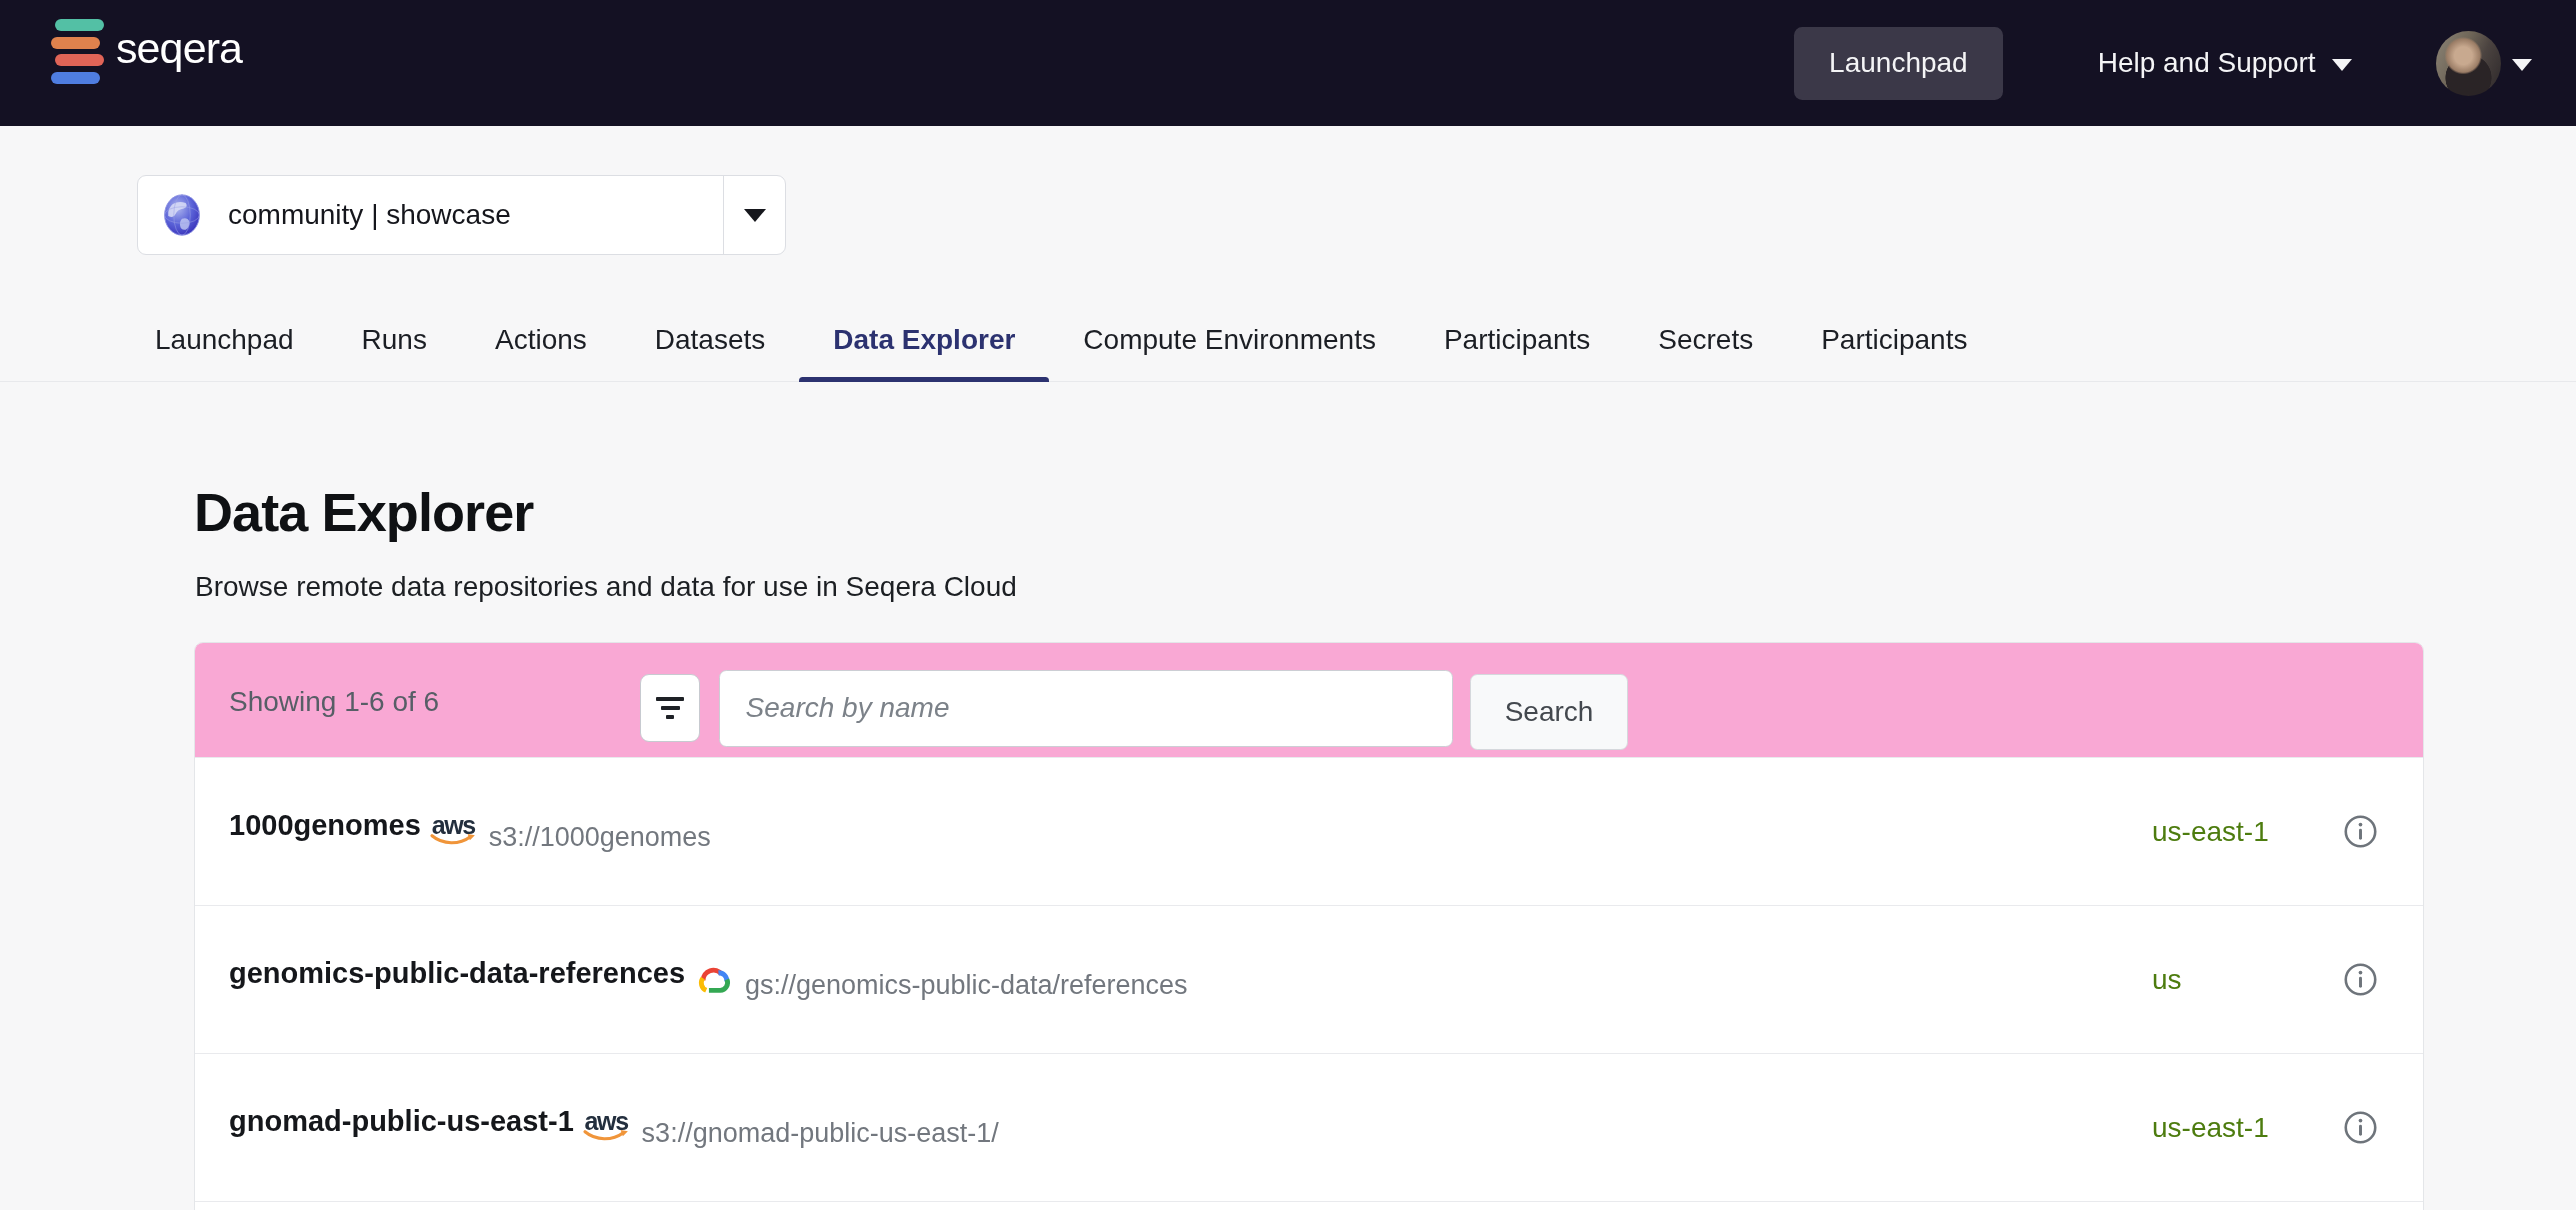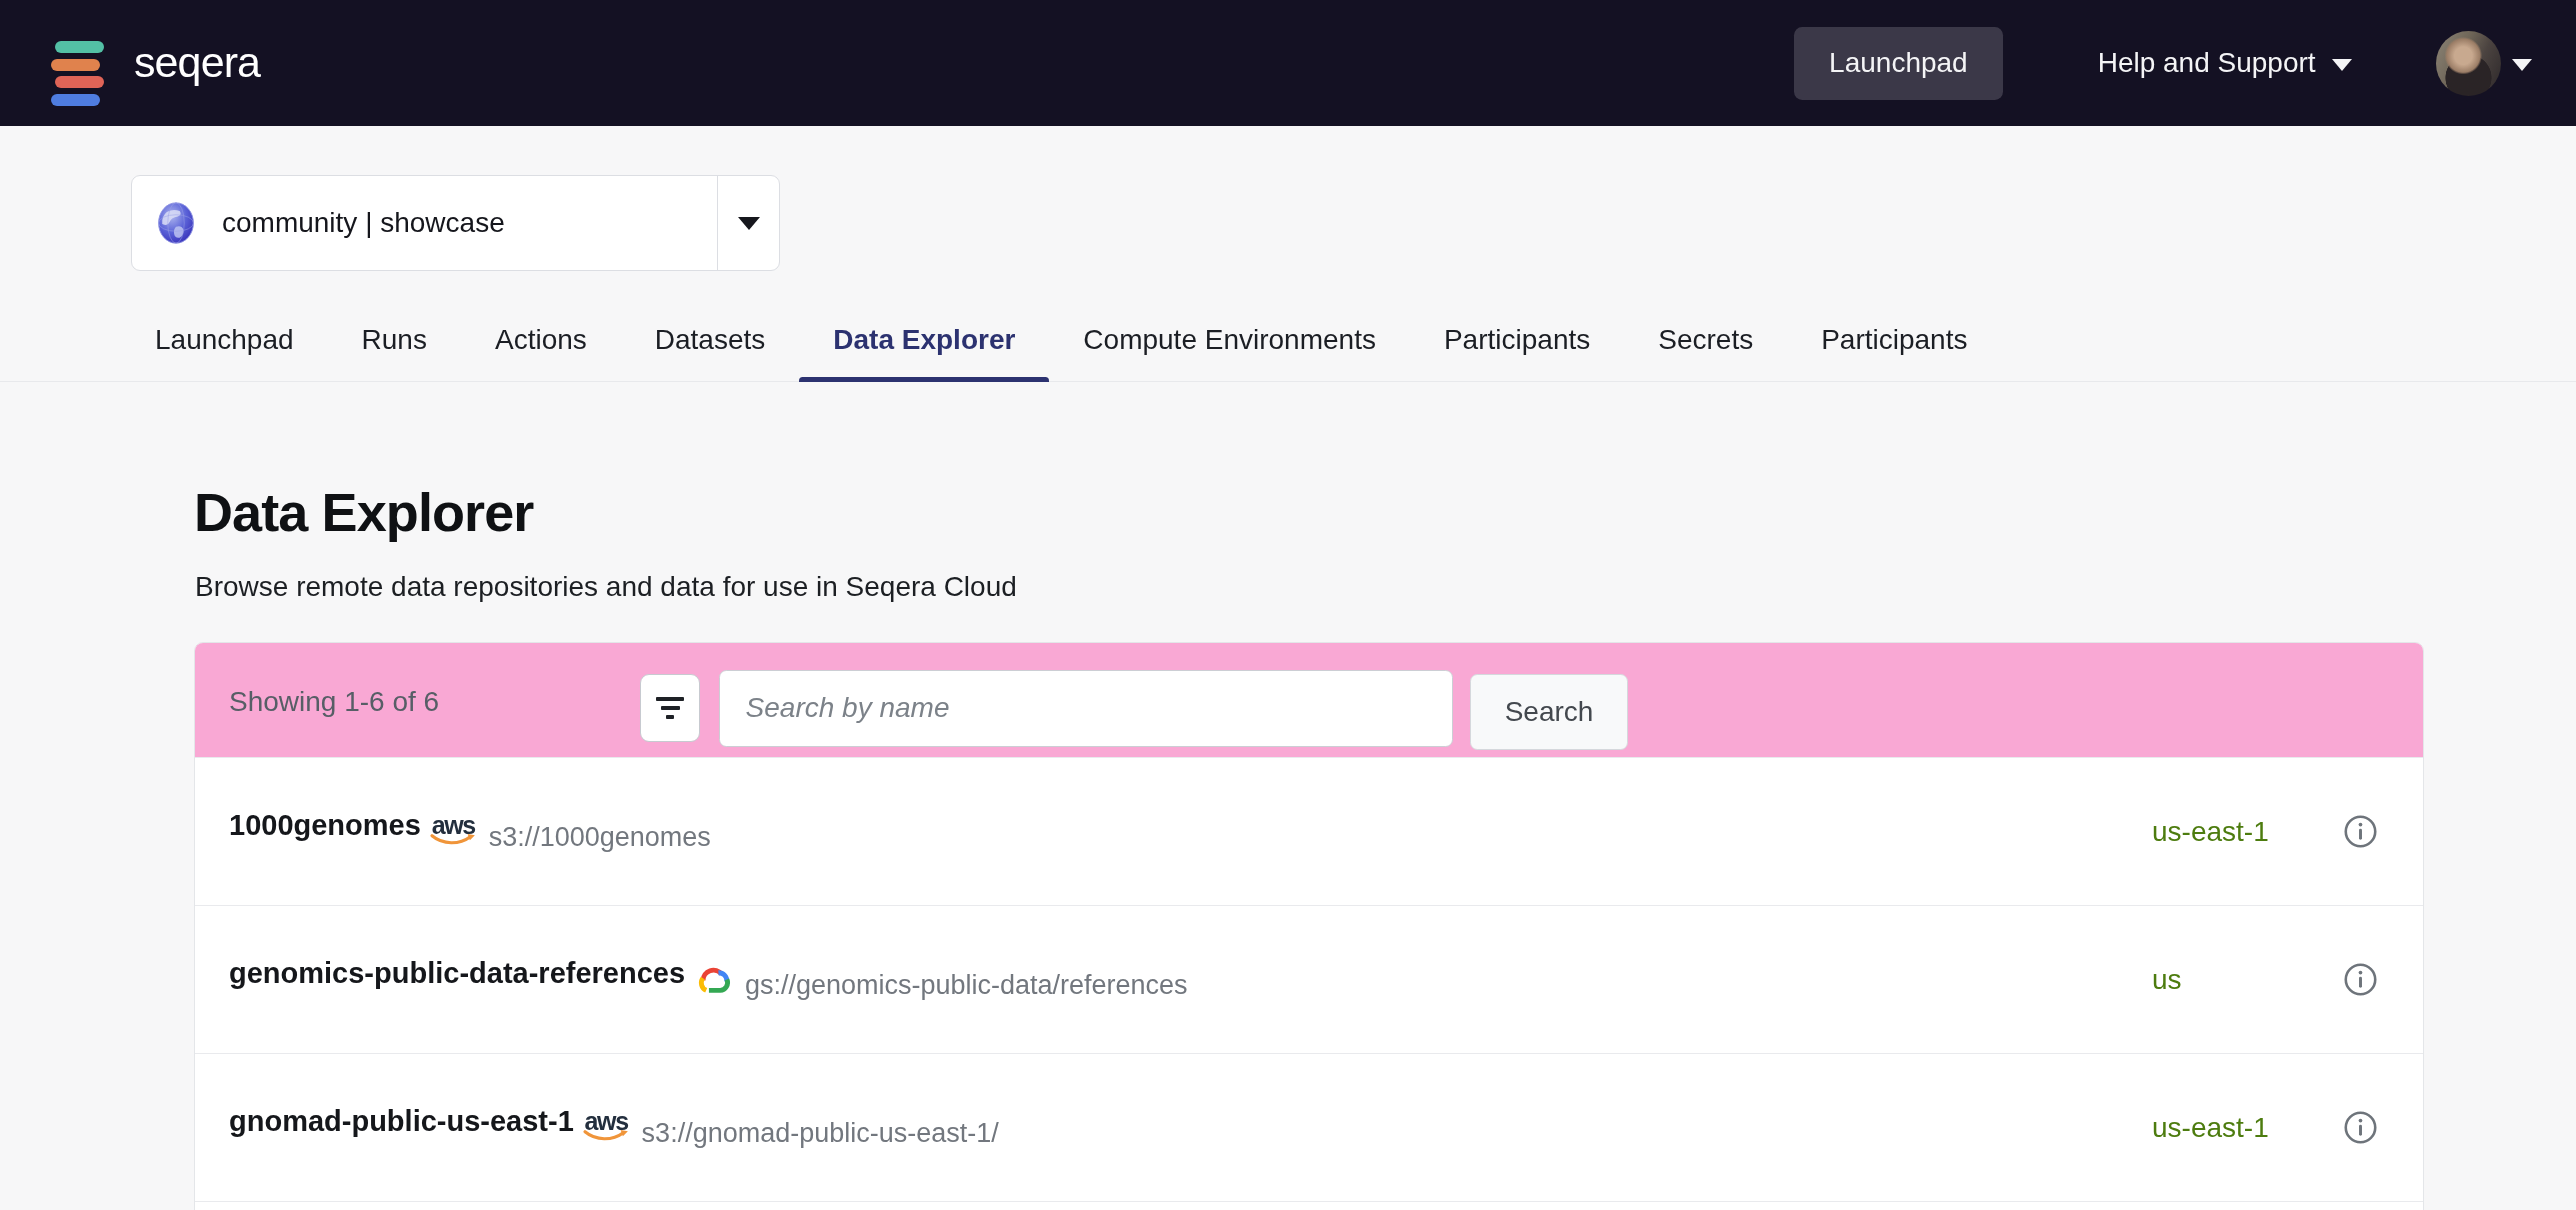--- a/index.html
+++ b/index.html
@@ -2,21 +2,21 @@
 <html style="font-size:14.6px"><head>
 <meta charset="utf-8">
 <style>
   * { margin:0; padding:0; box-sizing:border-box; }
   html,body { width:2576px; height:1210px; }
   body { font-family:"Liberation Sans", sans-serif; background:#f7f7f8; overflow:hidden; }
   .viewport { position:relative; width:2576px; height:1210px; overflow:hidden; }
 
   
   .navbar { position:absolute; top:0; left:0; width:2576px; height:126px; background:#141123; }
-  .brand { position:absolute; left:51px; top:41px; display:flex; align-items:flex-start; gap:30px; }
+  .brand { position:absolute; left:51px; top:19px; display:flex; align-items:center; gap:12px; }
   .brand-icon { display:flex; flex-direction:column; gap:5.5px; width:53px; }
   .brand-icon .bar { height:12px; border-radius:6.4px; }
   .bar.b1 { background:#53c0a5; width:49px; margin-left:3.7px; }
   .bar.b2 { background:#e0824d; width:49px; margin-left:0; }
   .bar.b3 { background:#e06457; width:49px; margin-left:3.7px; }
   .bar.b4 { background:#4f7de0; width:49px; margin-left:0; }
   .brand-text { color:#ffffff; font-size:43px; font-weight:500; letter-spacing:-0.9px; line-height:1; padding-bottom:5.5px; }
 
   .nav-right { position:absolute; right:44px; top:0; height:126px; display:flex; align-items:center; }
   .launchpad-btn { height:73px; padding:0 35px; background:#3b3848; border:none; border-radius:8.2px;
@@ -28,21 +28,21 @@
   .user-menu { display:flex; align-items:center; margin-left:84px; cursor:pointer; }
   .avatar { width:65px; height:65px; border-radius:50%;
     background:
       radial-gradient(circle at 42% 38%, #c8a98f 0 16%, #9b7d66 30%, rgba(0,0,0,0) 34%),
       radial-gradient(circle at 50% 72%, #2a2426 0 40%, rgba(0,0,0,0) 41%),
       linear-gradient(115deg, #8d8577 0%, #6f6658 38%, #4b4340 62%, #2c2729 100%);
   }
   .user-menu .caret-down { margin-left:11px; }
 
   
-  .ws-select { position:absolute; left:131px; top:175px; height:96px; display:flex; background:#ffffff;
+  .ws-select { position:absolute; left:137px; top:175px; height:80px; display:flex; background:#ffffff;
     border:1.8px solid #dcdee3; border-radius:9px;gap:48px; }
   .ws-main { display:flex; align-items:center; gap:24px; width:537px; padding:0 22px; cursor:pointer; }
   .globe { width:44px; height:44px; flex:0 0 44px; }
   .ws-label { font-size:28px; color:#15161c; white-space:nowrap; }
   .ws-caret-seg { width:62px; border-left:1.8px solid #dcdee3; display:flex; align-items:center; justify-content:center; cursor:pointer; }
   .ws-caret-seg .caret { width:0; height:0; border-left:11px solid transparent; border-right:11px solid transparent; border-top:13.7px solid #16171d; }
 
   
   .tabbar { position:absolute; left:121px; top:316px; height:66px; display:flex; }
   .tabbar-border { position:absolute; left:0; top:381px; width:2576px; height:1.8px; background:#e8e9ec; }

